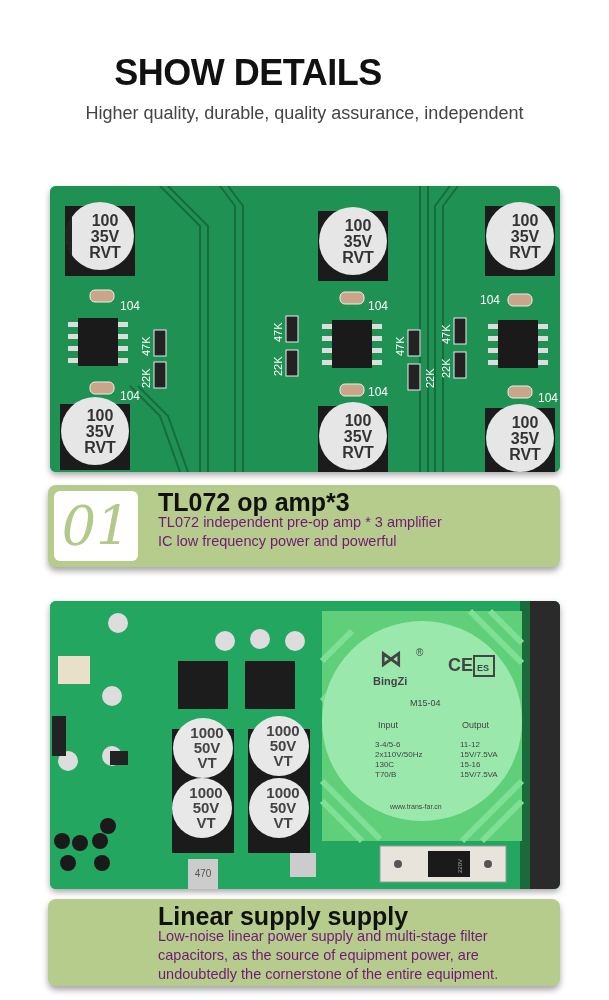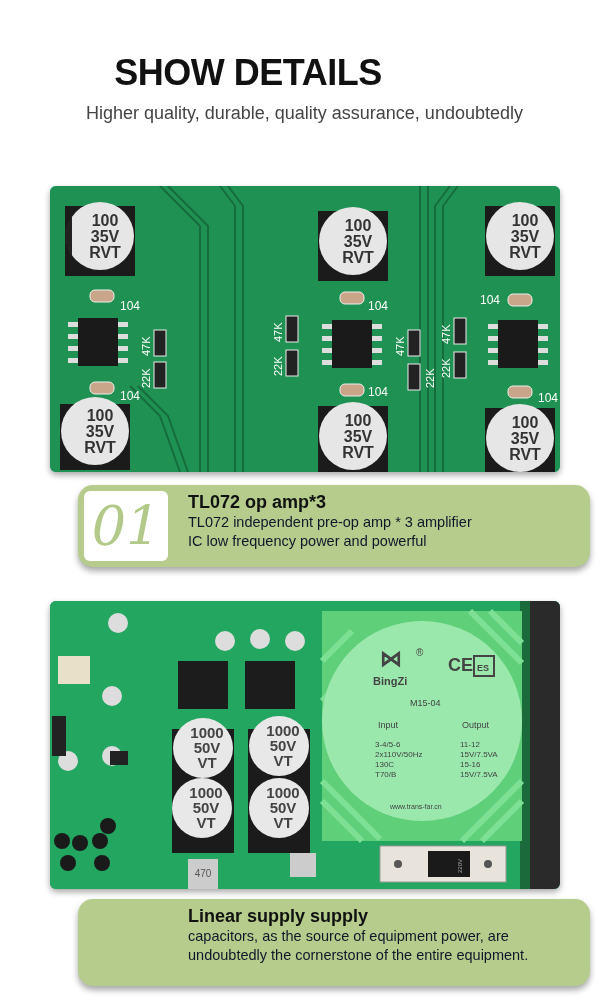--- a/index.html
+++ b/index.html
@@ -2,36 +2,36 @@
 <html><head>
 <meta charset="utf-8">
 <style>
   html,body{margin:0;padding:0;background:#ffffff;}
   body{width:609px;height:1000px;position:relative;overflow:hidden;font-family:"Liberation Sans",sans-serif;}
   .title{position:absolute;top:52px;left:0;width:496px;text-align:center;font-size:36px;font-weight:bold;color:#111;letter-spacing:-0.5px;}
   .subtitle{position:absolute;top:103px;left:0;width:609px;text-align:center;font-size:18px;color:#444;}
   .photo{position:absolute;left:50px;width:510px;border-radius:6px;overflow:hidden;box-shadow:0 3px 6px rgba(0,0,0,0.35);}
   .photo1{top:186px;height:286px;background:#14b8a6;}
   .photo2{top:601px;height:288px;background:#22a660;}
-  .card{position:absolute;left:48px;width:512px;background:#b6cc8c;border-radius:15px;box-shadow:0 4px 6px rgba(0,0,0,0.35);margin-left:30px;}
+  .card{position:absolute;left:48px;width:512px;background:#b6cc8c;border-radius:8px;box-shadow:0 4px 6px rgba(0,0,0,0.35);}
   .card1{top:485px;height:82px;}
   .card2{top:899px;height:87px;}
   .num-box{position:absolute;left:6px;top:6px;width:84px;background:#fff;border-radius:6px;display:flex;align-items:center;justify-content:center;font-family:"DejaVu Serif",serif;font-size:54px;color:#b3c98a;}
   .card1 .num-box{height:70px;font-style:italic;}
   .card2 .num-box{height:75px;font-family:"Liberation Sans",sans-serif;font-size:60px;}
   .card-text{position:absolute;left:110px;top:6px;right:10px;color:#111;}
-  .card-title{font-size:18px;font-weight:bold;line-height:22px;}
-  .card-desc{font-size:14.5px;line-height:19px;color:#0f172a;}
+  .card-title{font-size:25px;font-weight:bold;line-height:22px;}
+  .card-desc{font-size:14.5px;line-height:19px;color:#701a75;}
   svg text{font-family:"Liberation Sans",sans-serif;}
 </style>
 </head>
 <body>
 
 <div class="title">SHOW DETAILS</div>
-<div class="subtitle">Higher quality, durable, quality assurance, undoubtedly</div>
+<div class="subtitle">Higher quality, durable, quality assurance, independent</div>
 
 <div class="photo photo1">
   <svg width="510" height="286" viewBox="0 0 510 286">
     <rect width="510" height="286" fill="#1f9152"></rect>
 
     <g stroke="#176c3d" stroke-width="2" fill="none">
       <path d="M110 0 L150 40 L150 286"></path>
         <path d="M118 0 L158 40 L158 286"></path>
       <path d="M170 0 L185 20 L185 286"></path>
         <path d="M178 0 L193 20 L193 286"></path>
@@ -261,16 +261,17 @@
     <circle cx="348" cy="263" r="4" fill="#555"></circle>
       <circle cx="438" cy="263" r="4" fill="#555"></circle>
     <rect x="378" y="250" width="42" height="26" fill="#1a1a1a"></rect>
     <text transform="translate(412 272) rotate(-90)" font-size="6" fill="#aaa">220V</text>
   </svg>
 </div>
 
 <div class="card card2">
   <div class="card-text">
     <div class="card-title">Linear supply supply</div>
+    <div class="card-desc">Low-noise linear power supply and multi-stage filter</div>
     <div class="card-desc">capacitors, as the source of equipment power, are</div>
     <div class="card-desc">undoubtedly the cornerstone of the entire equipment.</div>
   </div>
 </div>
 
 </body></html>

